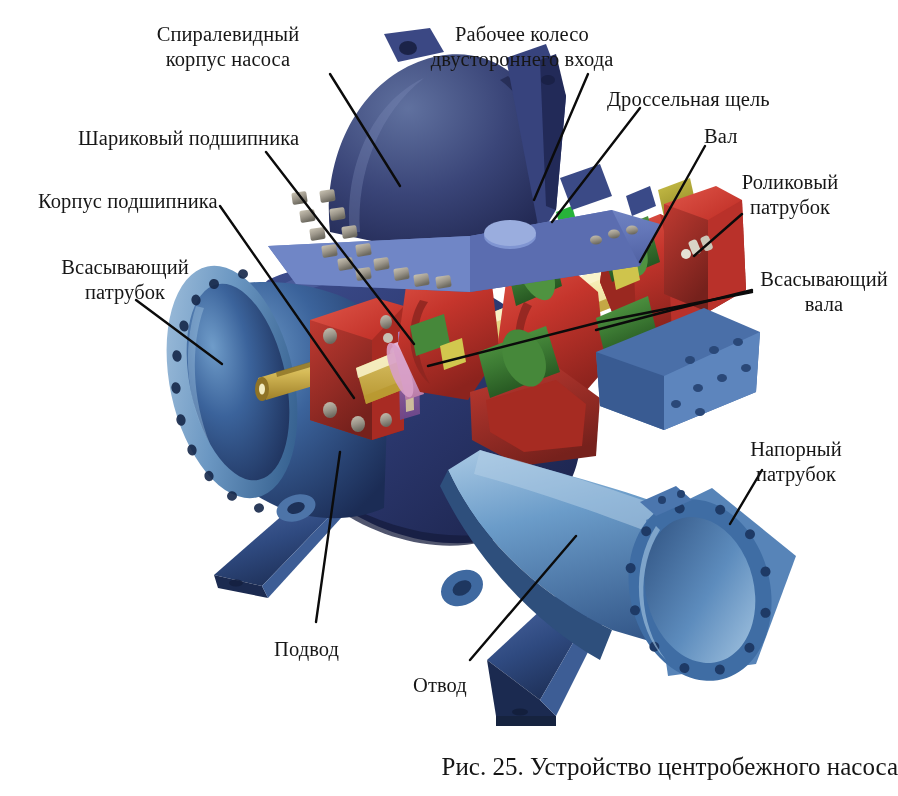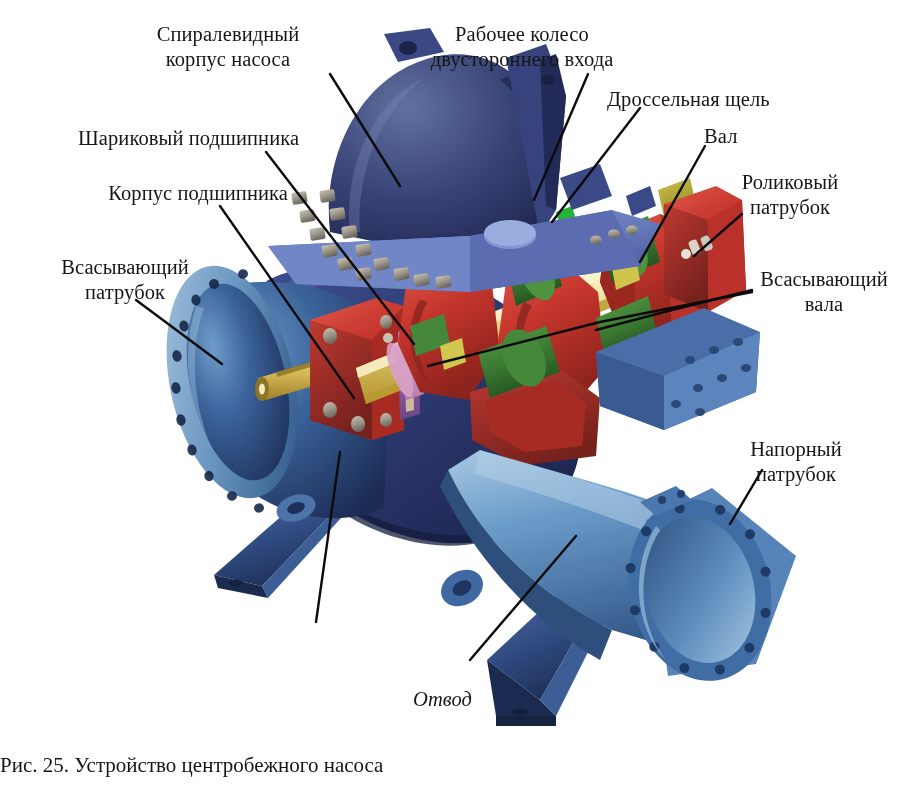--- a/index.html
+++ b/index.html
@@ -21,22 +21,22 @@
     letter-spacing:.1px;
     -webkit-font-smoothing:antialiased;
   }
   .label.c{text-align:center;}
   .label.l{text-align:left;}
 
   .caption{
     position:absolute;
     left:0;width:898px;
     top:753px;
-    text-align:left;
-    font-size:21px;
+    text-align:right;
+    font-size:25px;
     color:#151515;
     font-family:"Liberation Serif","DejaVu Serif",serif;
   }
 
   
   svg#art{position:absolute;left:0;top:0;width:898px;height:796px;display:block;}
   .leader{stroke:#0b0b0b;stroke-width:2.4;fill:none;stroke-linecap:round;}
 </style>
 </head>
 <body>
@@ -430,29 +430,30 @@
 <div class="label c" style="left:404px;top:22px;width:236px;">Рабочее колесо
 двустороннего входа</div>
 
 <div class="label l" style="left:704px;top:124px;width:80px;">Вал</div>
 
 <div class="label c" style="left:700px;top:170px;width:180px;">Роликовый
 патрубок</div>
 
 <div class="label l" style="left:78px;top:126px;width:270px;">Шариковый подшипника</div>
 
-<div class="label l" style="left:38px;top:181px;width:250px;text-align:right;">Корпус подшипника</div>
+<div class="label l" style="left:38px;top:189px;width:250px;">Корпус подшипника</div>
 
 <div class="label c" style="left:30px;top:255px;width:190px;font-family:Liberation Serif, serif;">Всасывающий
 патрубок</div>
 
 <div class="label c" style="left:750px;top:267px;width:148px;">Всасывающий
 вала</div>
 
 <div class="label c" style="left:716px;top:421px;width:160px;margin-top:16px;">Напорный
 патрубок</div>
 
-
-<div class="label l" style="left:413px;top:687px;width:130px;font-style:italic;">Отвод</div>
+<div class="label l" style="left:274px;top:637px;width:140px;">Подвод</div>
+
+<div class="label l" style="left:413px;top:673px;width:130px;">Отвод</div>
 
 <div class="caption">Рис. 25. Устройство центробежного насоса</div>
 
 </div>
 
 </body></html>

